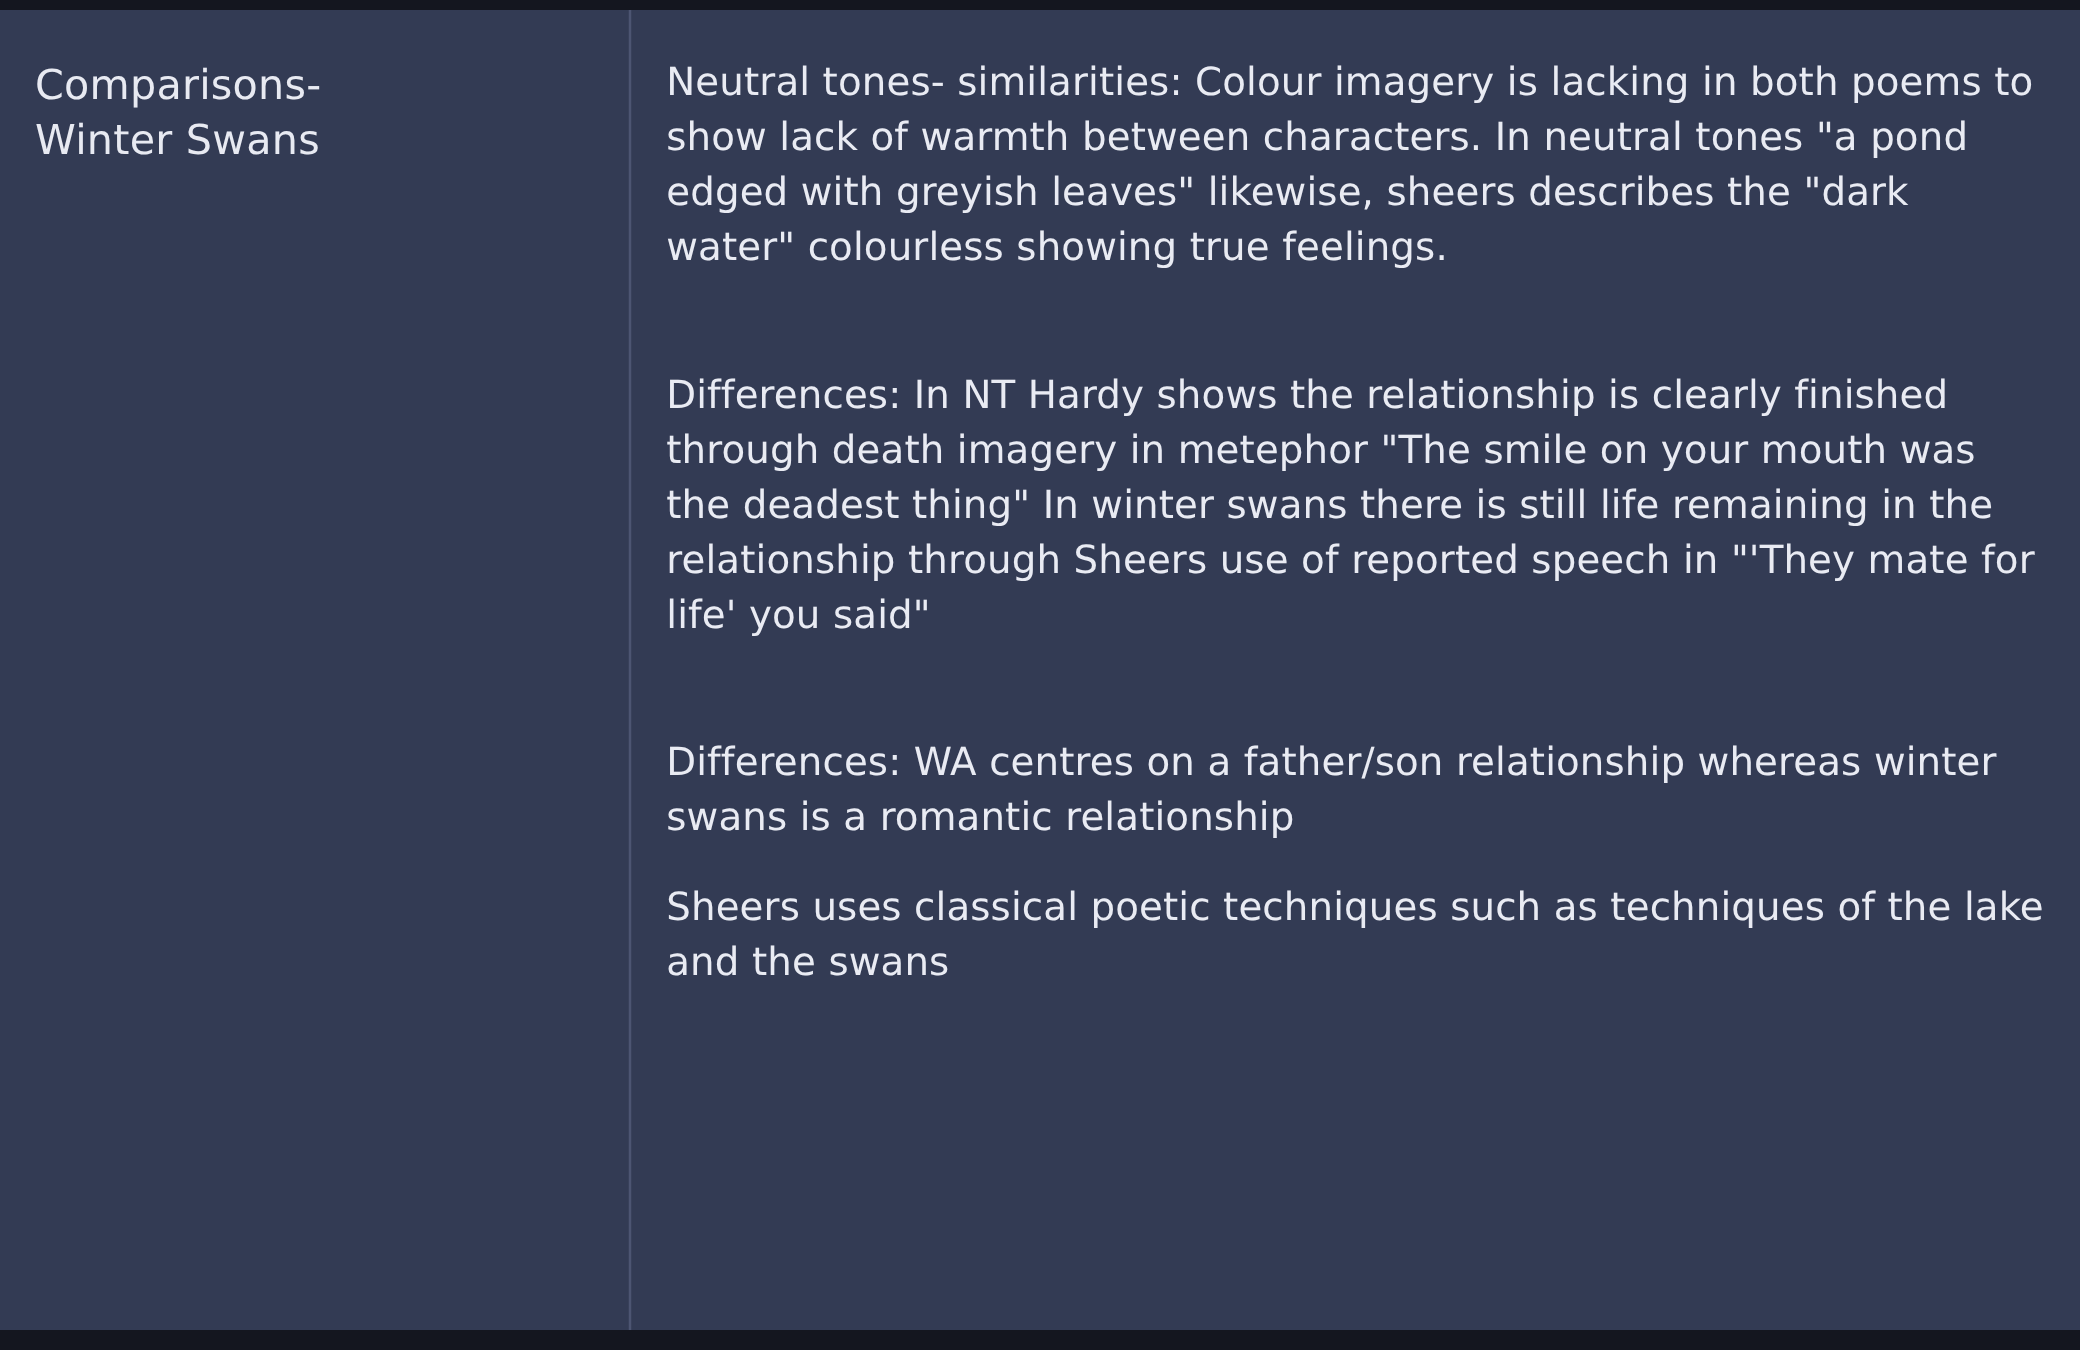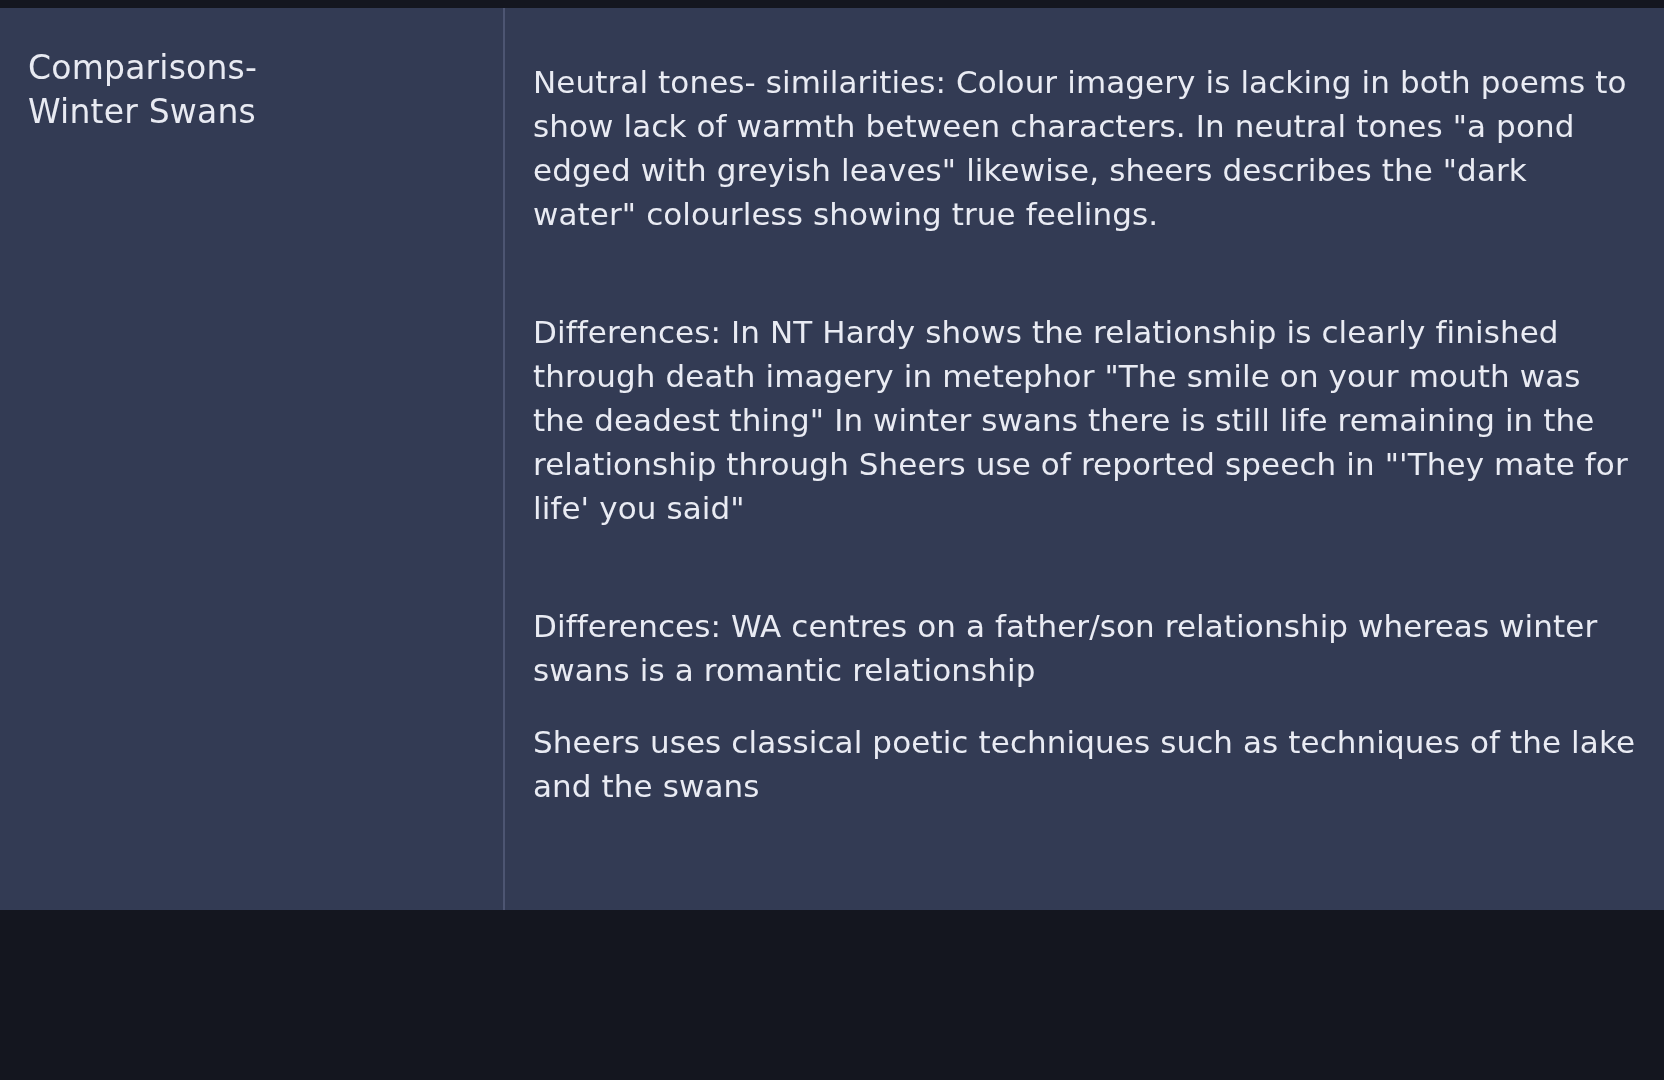--- a/index.html
+++ b/index.html
@@ -11,21 +11,21 @@
     width: 1664px;
     height: 1080px;
     font-family: "DejaVu Sans", sans-serif;
     overflow: hidden;
   }
   .slide {
     position: absolute;
     left: 0;
     top: 8px;
     width: 1664px;
-    height: 902px;
+    height: 1056px;
     background: #333b54;
     box-sizing: border-box;
   }
   .slide-inner {
     position: absolute;
     left: 0;
     top: 0;
     right: 0;
     bottom: 0;
     display: flex;
@@ -42,21 +42,21 @@
     color: #e8eaf2;
     font-size: 33px;
     line-height: 44px;
     font-weight: 400;
     letter-spacing: 0.2px;
     white-space: pre-line;
   }
   .right-col {
     flex: 1 1 auto;
     box-sizing: border-box;
-    padding: 52px 24px 0 28px;
+    padding: 36px 24px 0 28px;
   }
   .para {
     color: #e9ebf3;
     font-size: 31px;
     line-height: 44px;
     font-weight: 400;
     letter-spacing: 0.1px;
     margin: 0 0 28px 0;
   }
   .para.spacer-after {

